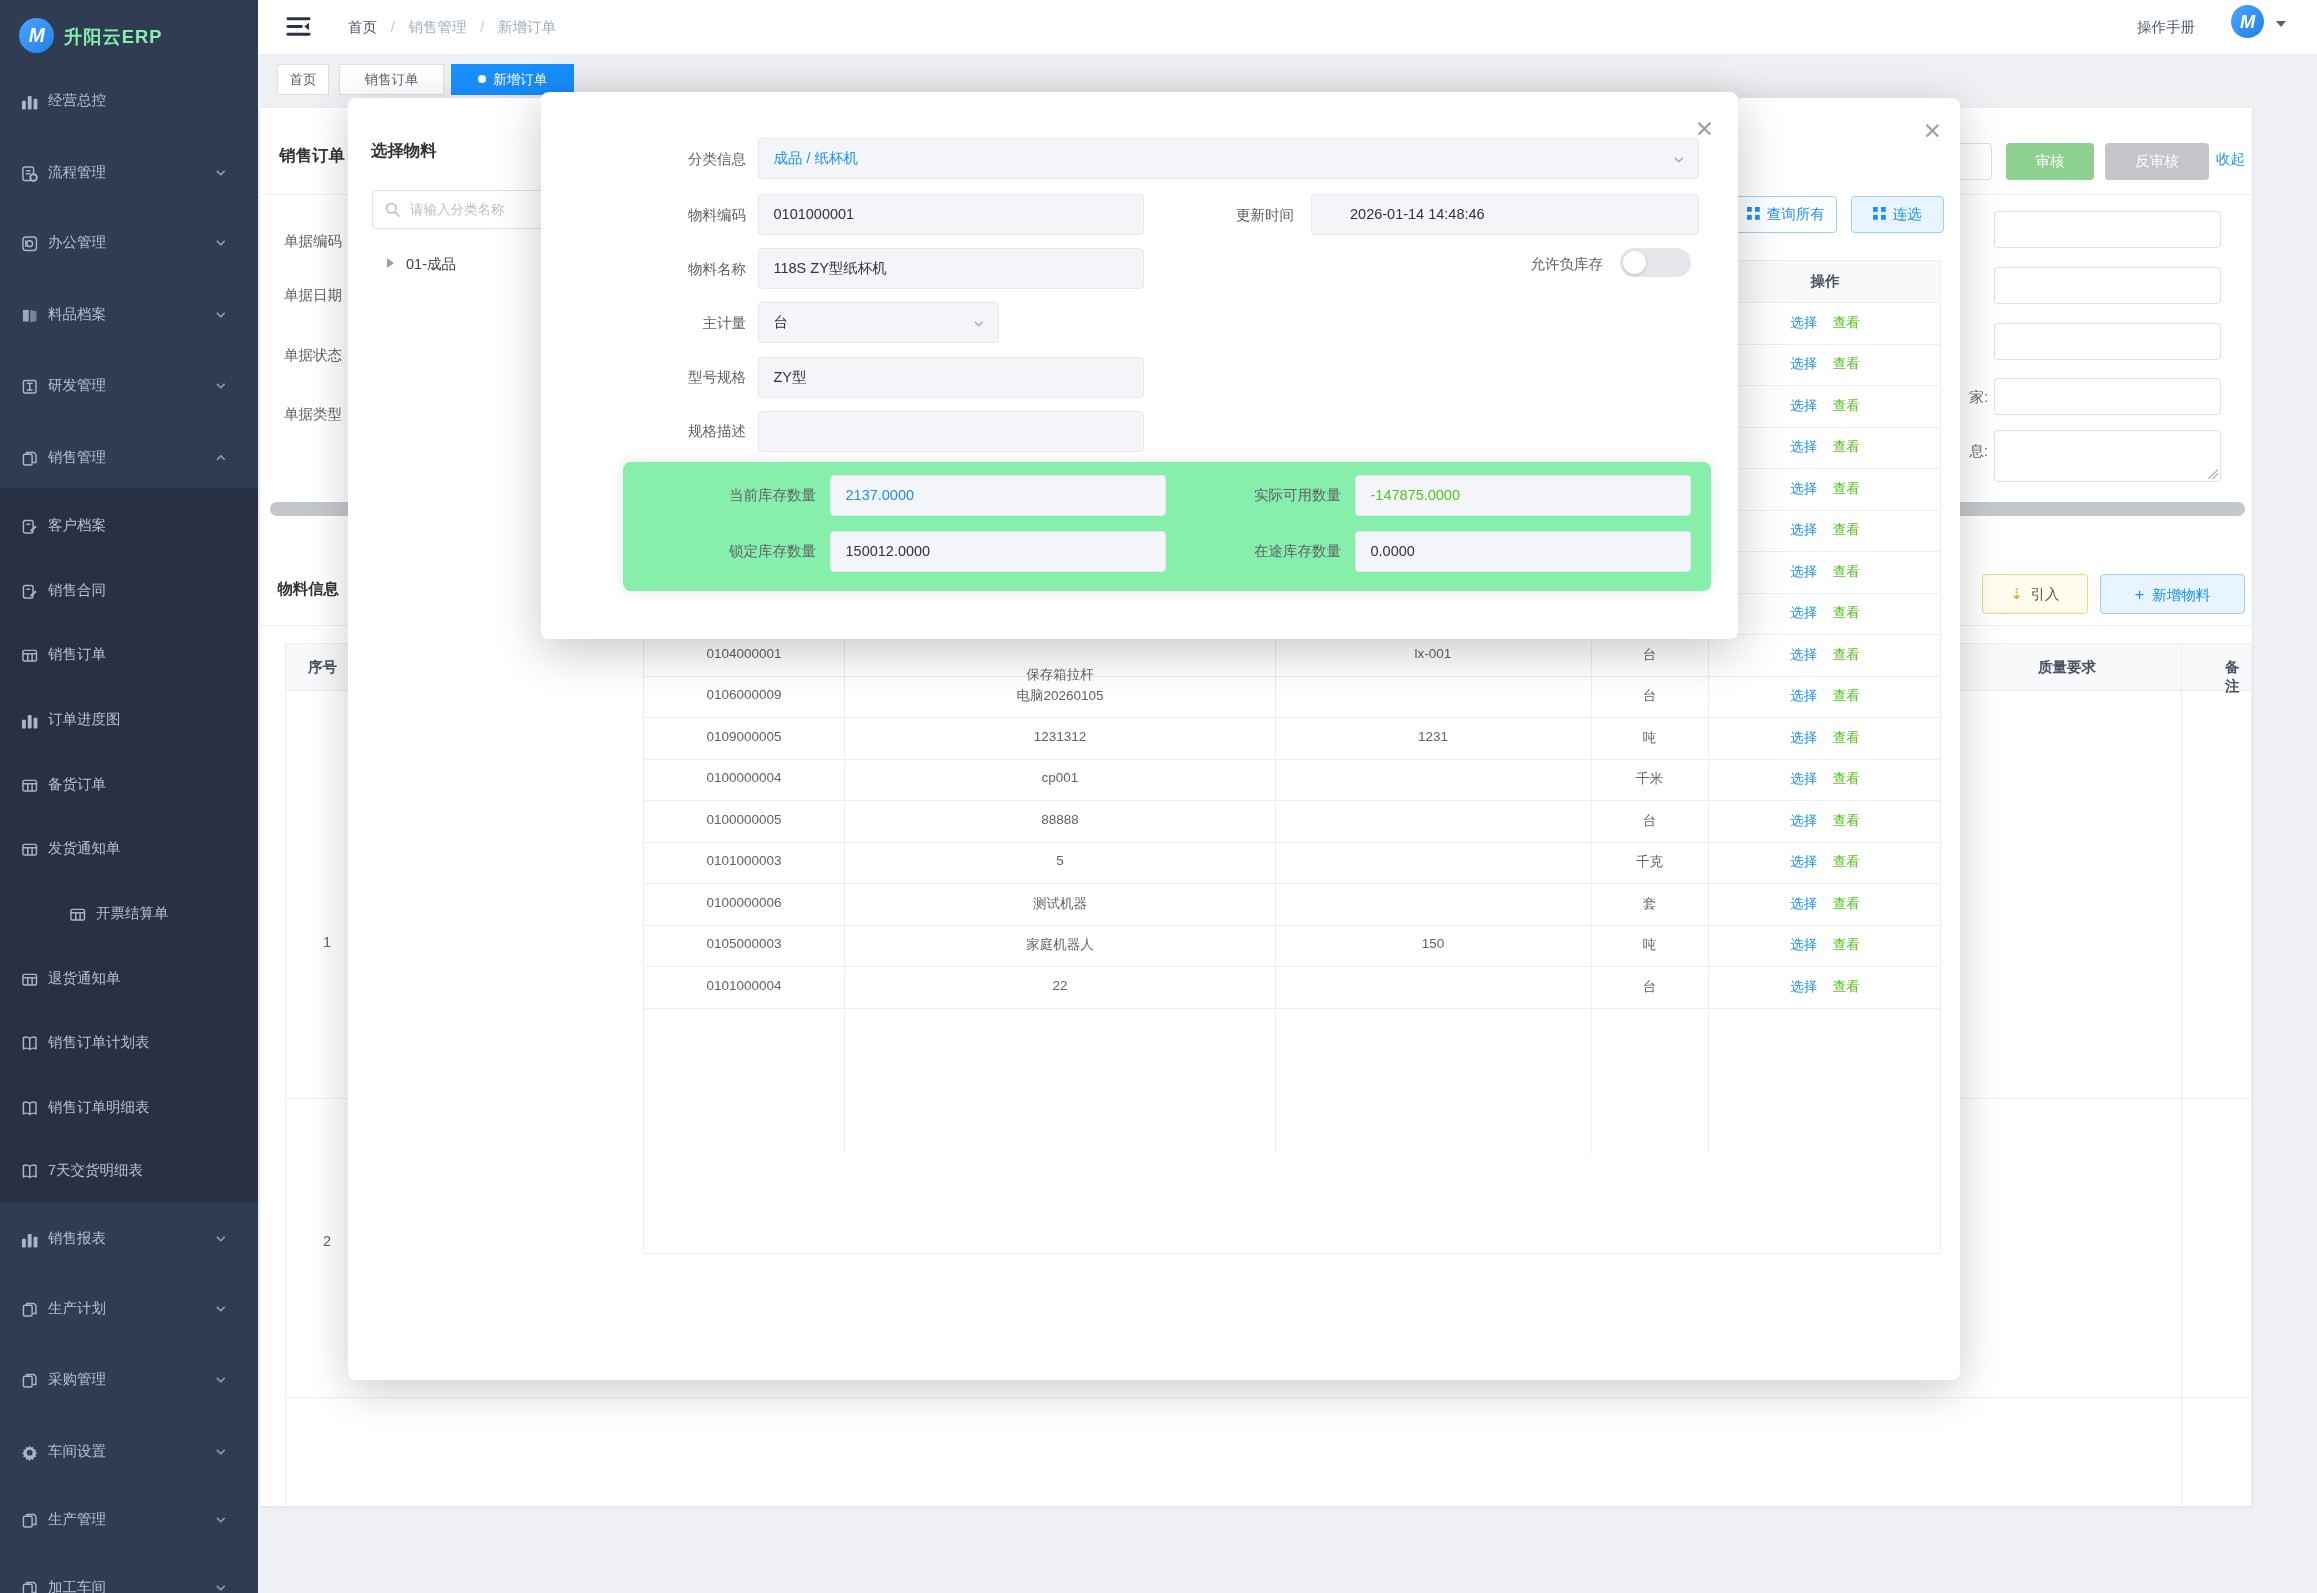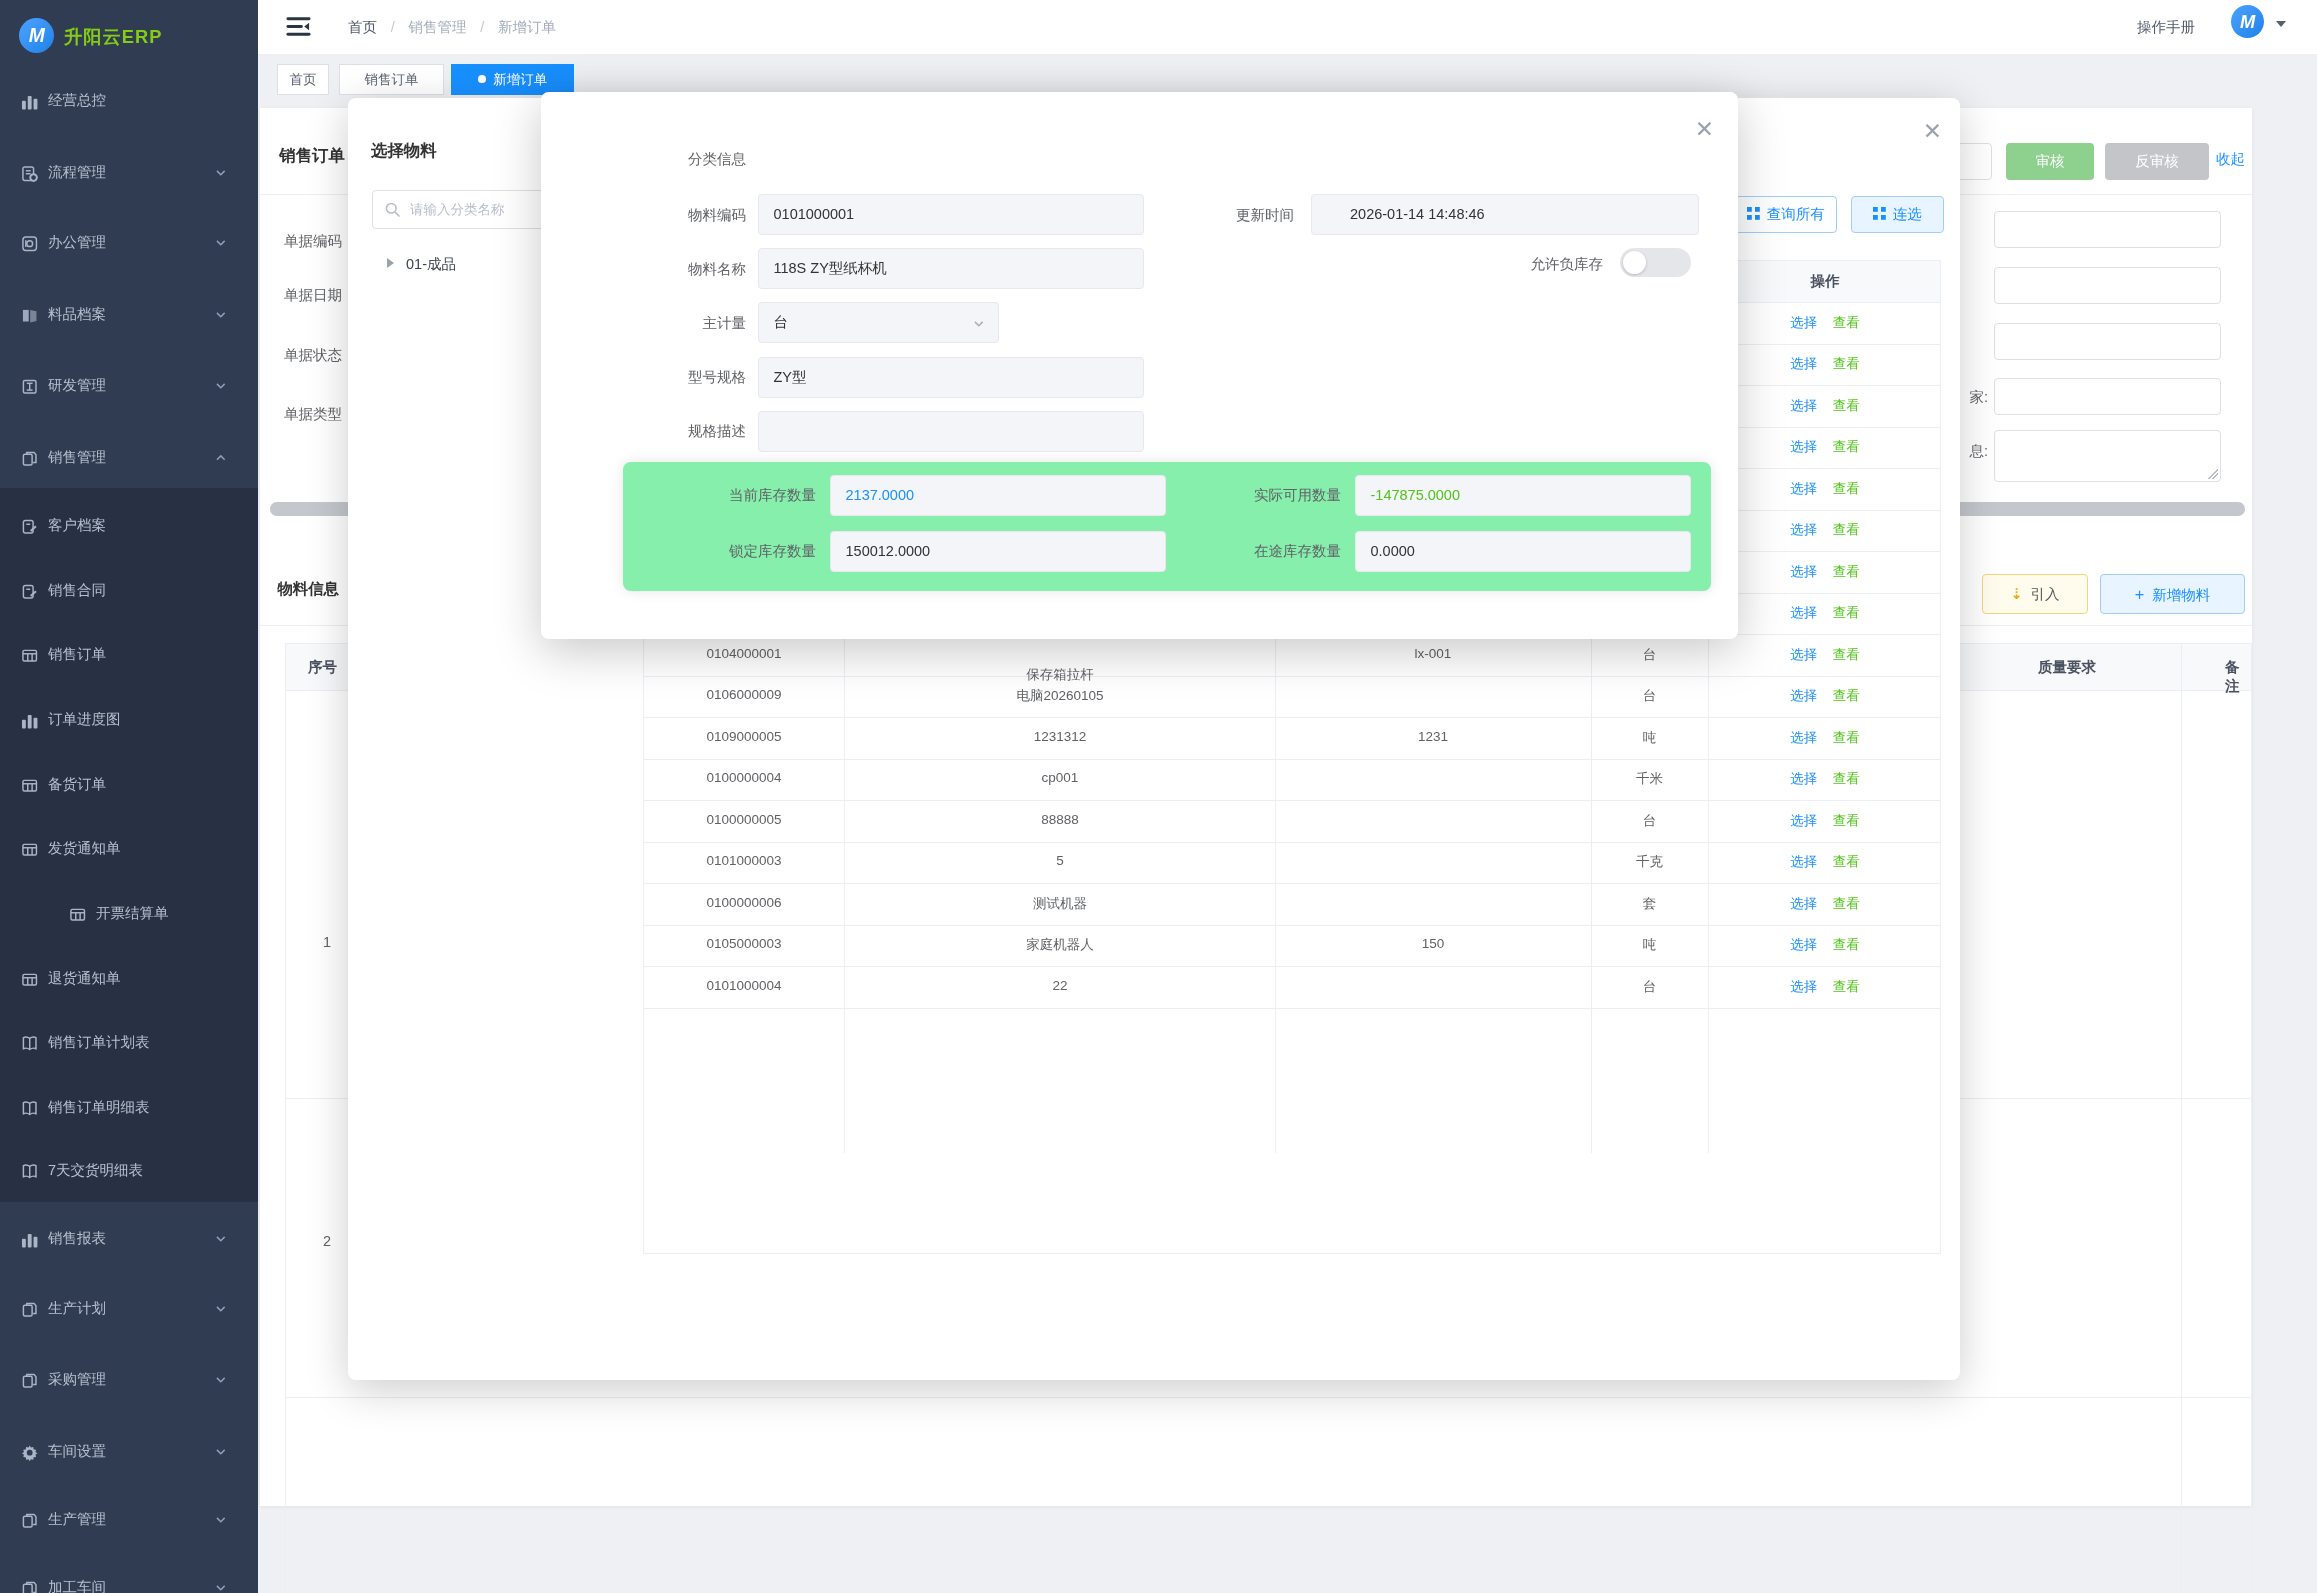--- a/index.html
+++ b/index.html
@@ -7,21 +7,21 @@
     font-family:"Liberation Sans","DejaVu Sans",sans-serif; }
   .abs { position:absolute; }
   #stage { position:relative; width:2317px; height:1593px; }
 
   
   #sidebar { left:0; top:0; width:258px; height:1593px; background:#303c52; z-index:5; }
   #logo-row { left:0; top:15.4px; width:258px; height:42px; }
   #logo-circle { left:19.3px; top:2.9px; width:35px; height:35px; border-radius:50%;
     background:linear-gradient(135deg,#4da3ff,#1e82e8); color:#fff; font-weight:bold; font-style:italic;
     font-size:19.3px; text-align:center; line-height:35px; }
-  #logo-text { left:64px; top:8.7px; color:#84cc16; font-size:18.3px; font-weight:bold; letter-spacing:1px; }
+  #logo-text { left:64px; top:8.7px; color:#86efac; font-size:18.3px; font-weight:bold; letter-spacing:1px; }
   .side-item { left:0; width:258px; height:42px; cursor:pointer; }
   .side-item .icon { position:absolute; left:21px; top:12.6px; width:17.4px; height:17.4px; color:#aab5c6; }
   .side-item .icon svg { width:17.4px; height:17.4px; display:block; }
   .side-item .lbl { position:absolute; left:48px; top:10.6px; font-size:14.5px; color:#b6c0cf; white-space:nowrap; }
   .side-item .chev { position:absolute; right:31px; top:15.4px; width:11.6px; height:11.6px; color:#8ea0b8; }
   .side-item .chev svg { width:11.6px; height:11.6px; display:block; }
   #submenu-bg { left:0; top:488px; width:258px; height:714px; background:#273143; }
 
   
   #header { left:258px; top:0; width:2059px; height:55px; background:#fff; border-bottom:1px solid #eceef2; z-index:6; }
@@ -625,20 +625,28 @@
             <div class="sel-cell" style="left: 1064px; width: 234px;"><span class="op-link op-select">选择</span><span class="op-link op-view">查看</span></div>
           </div>
         </div>
     </div>
   </div>
 
   <div id="panel" class="abs">
     <div id="panel-close" class="abs">✕</div>
 
     <div class="f-label" style="left:97px;top:58px;width:108px;">分类信息</div>
+    <div class="f-input" style="left:217px;top:46px;width:941px;">
+      <span id="fv-category">成品 / 纸杯机</span>
+      <span class="f-chev" style="right:13.5px;top:14.5px;position:absolute;">
+          <svg viewBox="0 0 12 12" fill="none" stroke="#a8aeba" stroke-width="1.6">
+            <polyline points="2,4 6,8 10,4"></polyline>
+          </svg>
+        </span>
+    </div>
 
     <div class="f-label" style="left:97px;top:114px;width:108px;">物料编码</div>
     <div class="f-input" style="left:217px;top:102px;width:386px;">0101000001</div>
     <div class="f-label" style="left:618px;top:114px;width:135px;">更新时间</div>
     <div class="f-input" style="left:770px;top:102px;width:388px;padding-left:38px;">2026-01-14 14:48:46</div>
 
     <div class="f-label" style="left:97px;top:168px;width:108px;">物料名称</div>
     <div class="f-input" style="left:217px;top:156px;width:386px;">118S ZY型纸杯机</div>
     <div class="f-label" style="left:927px;top:163px;width:135px;">允许负库存</div>
     <div id="toggle" class="abs">

